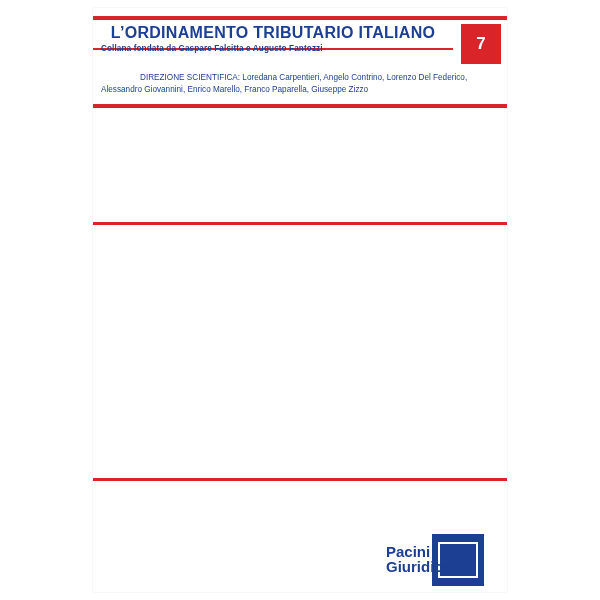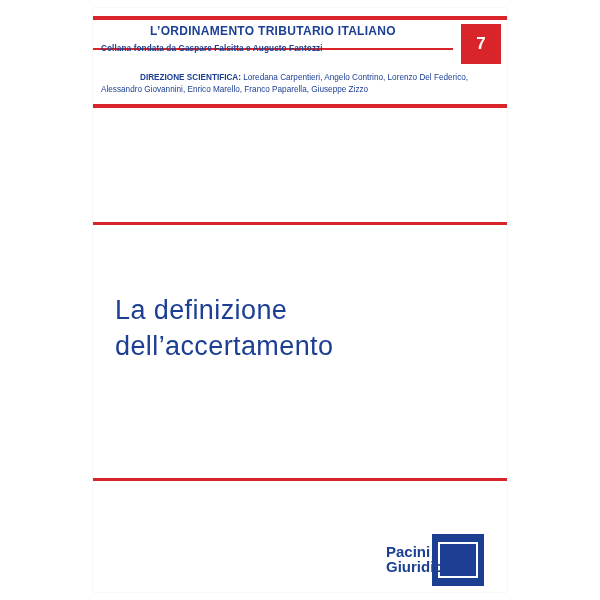--- a/index.html
+++ b/index.html
@@ -46,21 +46,21 @@
     background: #d9252a;
   }
   .series-title {
     position: absolute;
     left: 0;
     top: 16px;
     width: 360px;
     text-align: center;
     color: #1c3f94;
     font-weight: bold;
-    font-size: 12px;
+    font-size: 16px;
     letter-spacing: 0.3px;
     font-family: "Liberation Sans", sans-serif;
   }
   .issue-badge {
     position: absolute;
     right: 6px;
     top: 16px;
     width: 40px;
     height: 40px;
     background: #d9252a;
@@ -91,21 +91,21 @@
   }
   .direction {
     position: absolute;
     left: 8px;
     top: 64px;
     width: 396px;
     color: #1c3f94;
     font-size: 8.2px;
     line-height: 12px;
   }
-  .direction b { font-weight: bold; padding-left: 39px; }
+  .direction b { font-weight: normal; padding-left: 39px; }
   .rule-bottom-header {
     position: absolute;
     left: 0;
     top: 96px;
     width: 414px;
     height: 4px;
     background: #d9252a;
   }
 
   
@@ -255,24 +255,20 @@
       <div class="series-title">L’ORDINAMENTO TRIBUTARIO ITALIANO</div>
       <div class="issue-badge">7</div>
       <div class="rule-under-title"></div>
       <div class="series-founders">Collana fondata da Gaspare Falsitta e Augusto Fantozzi</div>
       <div class="direction"><b>DIREZIONE SCIENTIFICA:</b><span> Loredana Carpentieri, Angelo Contrino, Lorenzo Del Federico, Alessandro Giovannini, Enrico Marello, Franco Paparella, Giuseppe Zizzo</span></div>
       <div class="rule-bottom-header"></div>
     </div>
 
     <div class="rule-author-top"></div>
 
-    <div class="book-title">
-      <div>La definizione</div>
-      <div>dell’accertamento</div>
-    </div>
 
     <div class="rule-lower"></div>
 
     <div class="publisher">
       <div class="pacini-mark">
         <div class="pacini-mark-inner"></div>
       </div>
       <div class="pacini-name">Pacini</div>
       <div class="pacini-sub">Giuridica</div>
     </div>

